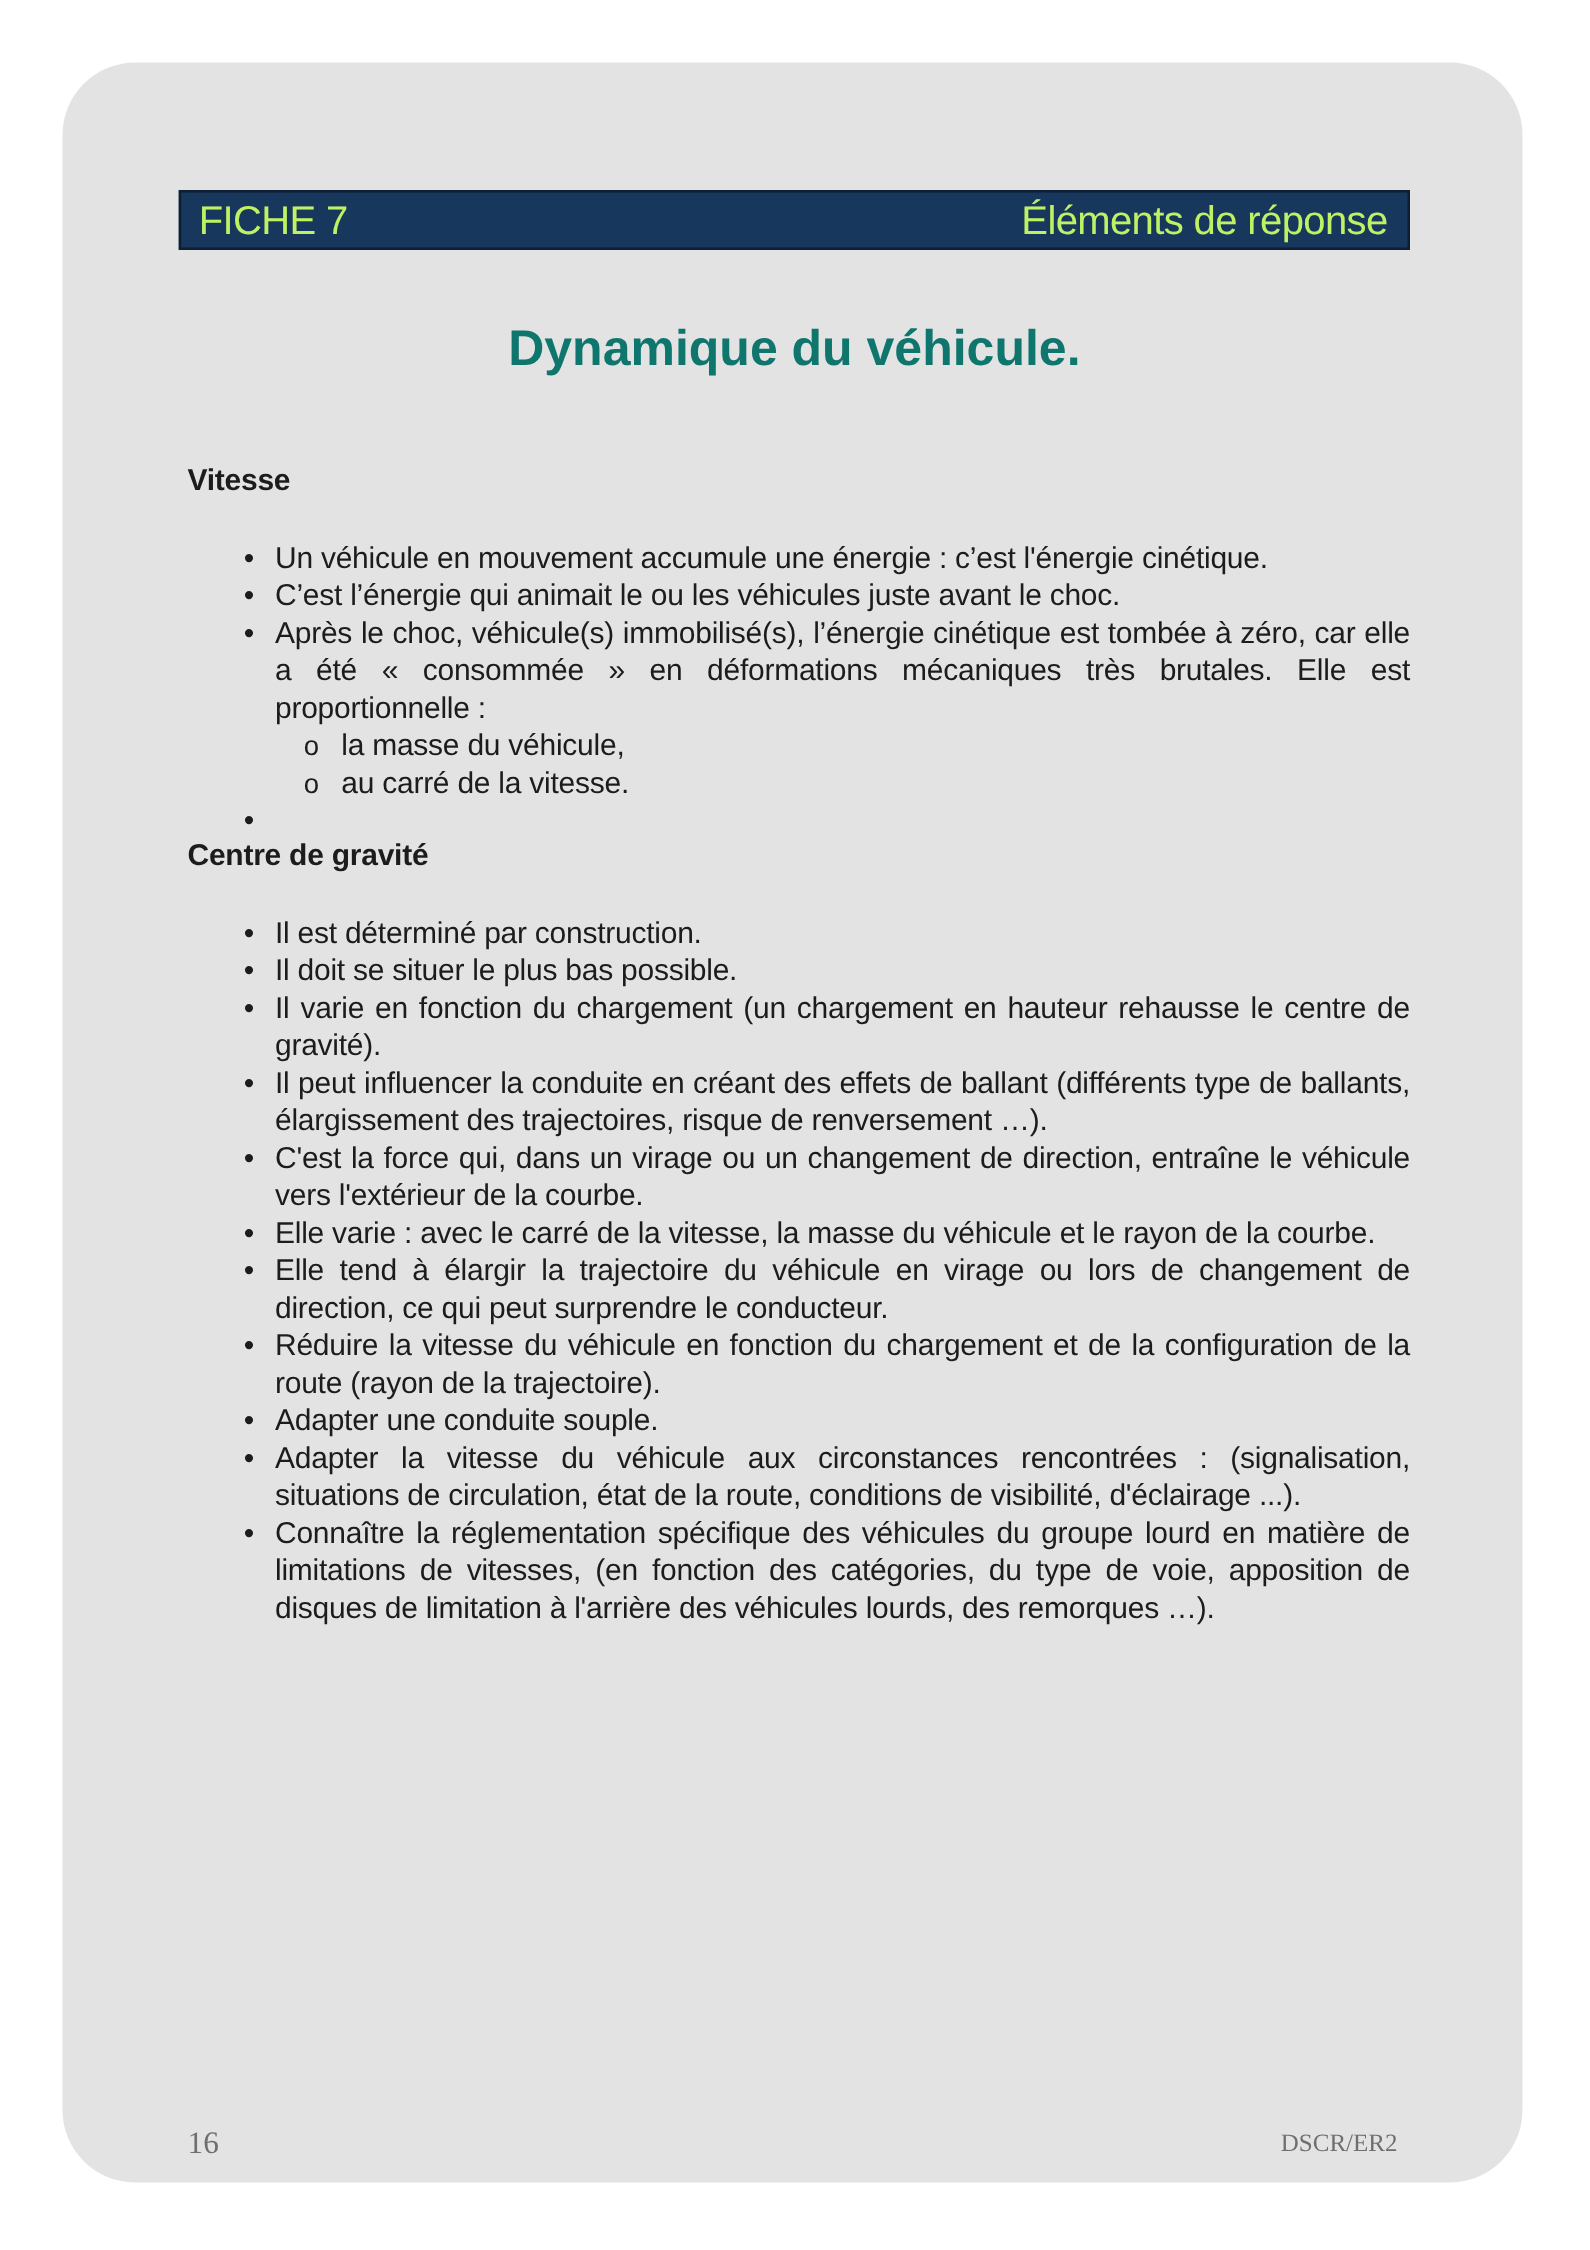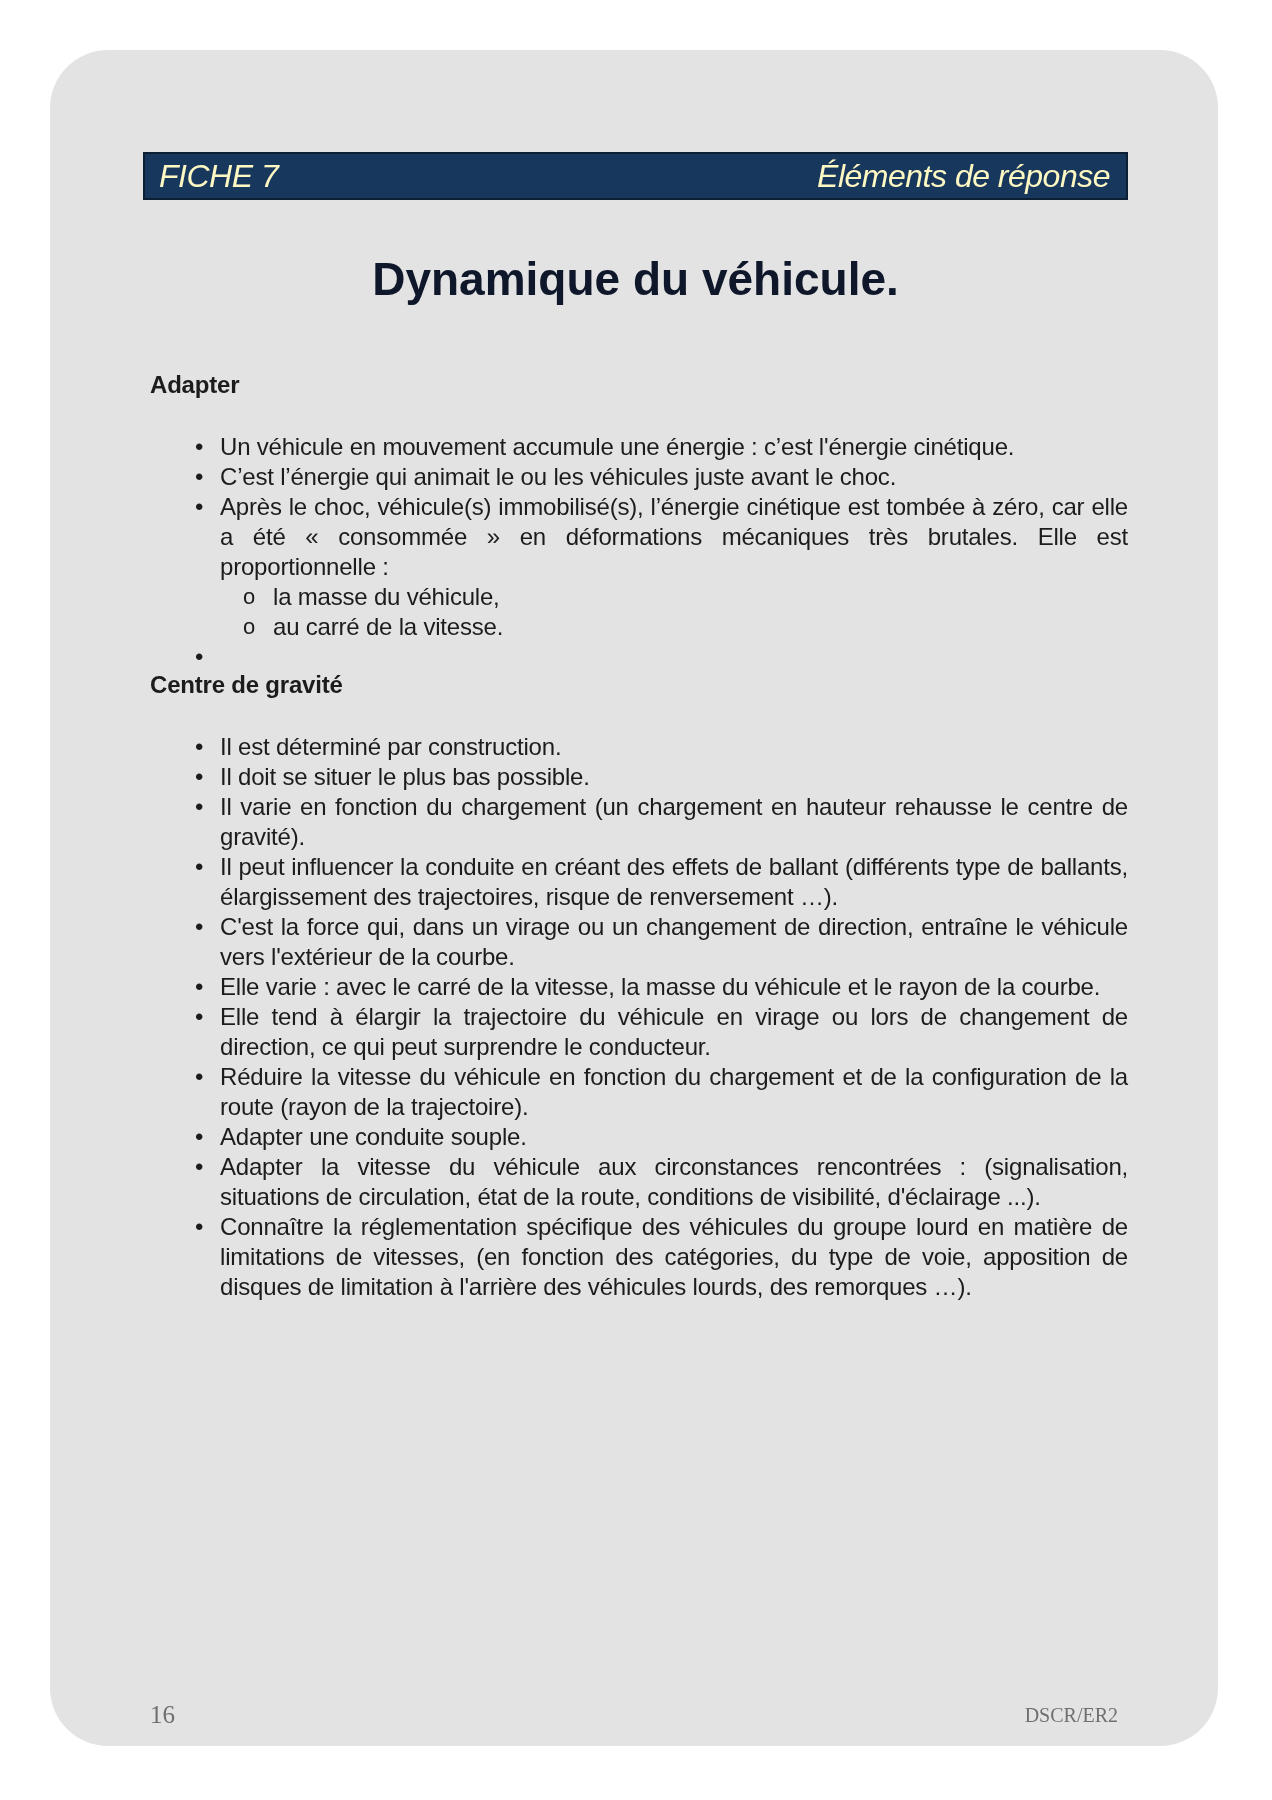--- a/index.html
+++ b/index.html
@@ -22,24 +22,24 @@
     background:var(--card-background);
     border-radius:58px;
   }
   .content{position:absolute;left:93px;top:0;width:985px;}
   .bar{
     margin-top:102px;height:48px;
     background:var(--bar-background);
     border:2px solid var(--bar-border);
     display:flex;justify-content:space-between;align-items:center;
     padding:0 16px 0 14px;
-    color:#fef9c3;font-size:32px;letter-spacing:-0.5px;line-height:1;font-style:italic;
+    color:#bef264;font-size:32px;letter-spacing:-0.5px;line-height:1;
   }
   .title-wrap{margin-top:56px;text-align:center;}
-  .doc-title{font-size:46px;line-height:46px;font-weight:bold;color:#0f172a;}
+  .doc-title{font-size:40px;line-height:46px;font-weight:bold;color:#0f766e;}
   h2.section-heading{
     font-size:24px;line-height:30px;font-weight:bold;
     margin:28px 0 32px 7px;letter-spacing:-0.2px;
   }
   .section-first h2.section-heading{margin-top:68px;}
   .li{
     position:relative;padding-left:77px;
     font-size:24px;line-height:30px;letter-spacing:-0.2px;
     text-align:justify;
   }
@@ -67,21 +67,21 @@
       <div class="bar">
         <span>FICHE 7</span>
         <span>Éléments de réponse</span>
       </div>
 
       <div class="title-wrap">
         <h1 class="doc-title">Dynamique du véhicule.</h1>
       </div>
 
       <section class="section-first">
-        <h2 class="section-heading">Adapter</h2>
+        <h2 class="section-heading">Vitesse</h2>
         <div>
           <p class="li">
             <span class="marker">•</span>
             <span>Un véhicule en mouvement accumule une énergie : c’est l'énergie cinétique.</span>
           </p>
           <p class="li">
             <span class="marker">•</span>
             <span>C’est l’énergie qui animait le ou les véhicules juste avant le choc.</span>
           </p>
           <p class="li">

